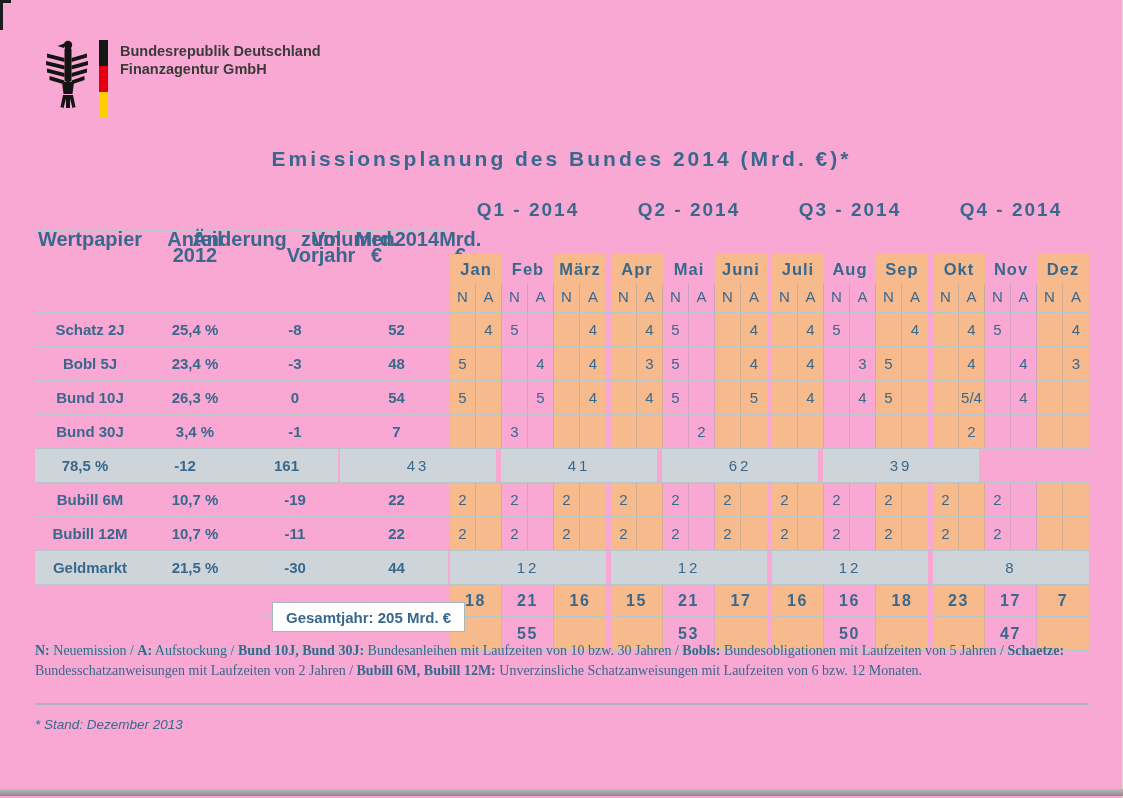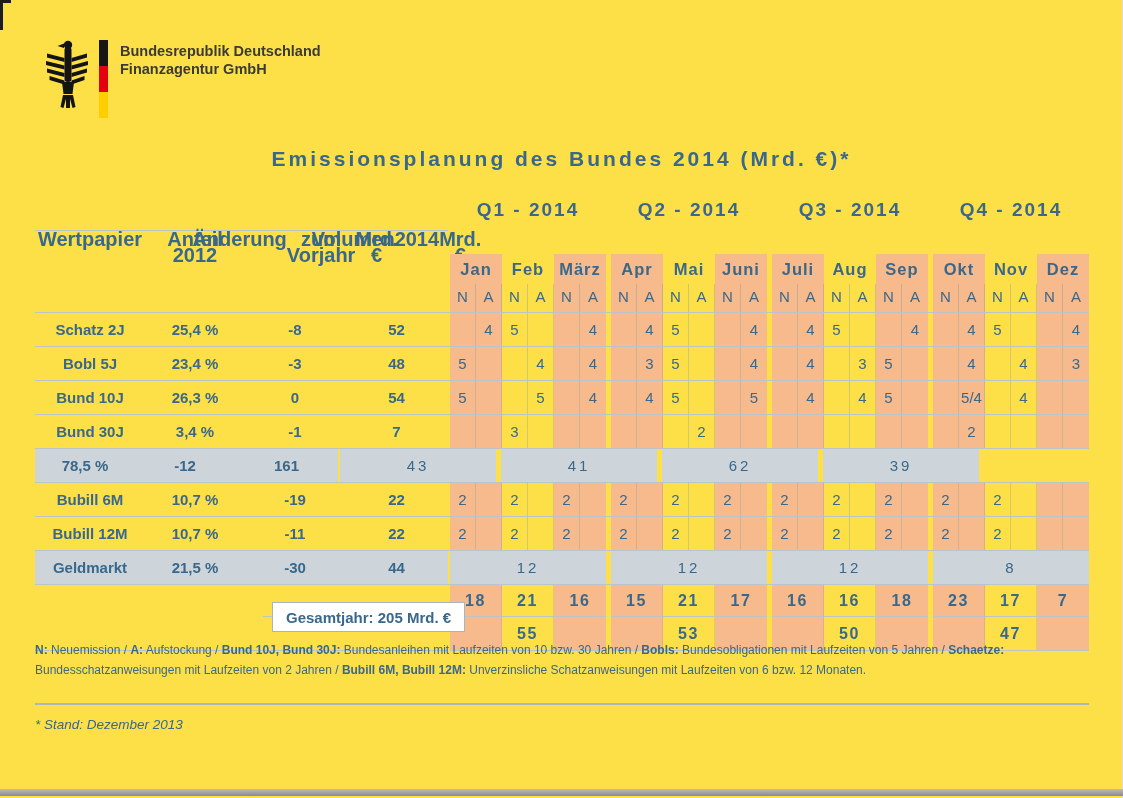--- a/index.html
+++ b/index.html
@@ -1,21 +1,21 @@
 <!DOCTYPE html>
 <html style="--blue: #39688C; --orange: #F6BA8C; --gray: #CDD5DA; --line: #B9C4CB; --fblack: #161615; --fred: #E3000F; --fgold: #FFCE00;"><head>
 <meta charset="utf-8">
 <style>
   :root{
     --blue:#39688C; --orange:#F6BA8C; --gray:#CDD5DA; --line:#B9C4CB;
     --fblack:#161615; --fred:#E3000F; --fgold:#FFCE00; --logotext:#3A3A39;
   }
   *{box-sizing:border-box; margin:0; padding:0;}
   body{background:#ffffff; font-family:"Liberation Sans", sans-serif;}
-  .page{position:relative; width:1123px; height:798px; background:#fde047; overflow:hidden;}
+  .page{position:relative; width:1123px; height:798px; background:#f9a8d4; overflow:hidden;}
 
   
   .corner-v{position:absolute; left:0; top:0; width:3px; height:30px; background:#1c1c1c;}
   .corner-h{position:absolute; left:0; top:0; width:11px; height:3px; background:#1c1c1c;}
   .right-edge{position:absolute; right:0; top:0; width:1px; height:798px; background:#dcdcdc;}
   .bottombar{position:absolute; left:0; top:789px; width:1123px; height:7px;
              background:linear-gradient(#bdbdbd,#8a8a8a);}
 
   
   .logo{position:absolute; left:45px; top:38px; display:flex; align-items:flex-start;}
@@ -70,22 +70,22 @@
   .lspacer.bline{border-bottom:1px solid var(--line);}
   .mtot{width:52px; display:flex; align-items:center; justify-content:center; font-size:16px;
         font-weight:bold; letter-spacing:1.5px; border-right:1px solid rgba(130,150,162,.25);
         border-bottom:1px solid var(--line);}
   .qgroup .mtot:last-child{border-right:none;}
   .connector{position:absolute; left:228px; top:31px; width:187px; height:1px; background:var(--line);}
   .gbox{position:absolute; left:237px; top:17px; height:30px; padding:0 13px; display:flex; align-items:center;
         background:#fff; border:1px solid #A9B5BC; font-size:15px; font-weight:bold; color:var(--blue); white-space:nowrap;}
 
   
-  .footnote{position:absolute; left:35px; top:641px; width:1052px; font-size:12px; line-height:19.5px;
-            color:var(--blue);}
+  .footnote{position:absolute; left:35px; top:641px; width:1052px; font-size:14px; line-height:19.5px;
+            color:var(--blue);font-family:Liberation Serif, serif;}
   .footnote b{font-weight:bold;}
   .divider{position:absolute; left:35px; top:703px; width:1054px; height:2px; background:#AAB7BF;}
   .stand{position:absolute; left:35px; top:717px; font-size:13.5px; font-style:italic; color:var(--blue);}
 </style>
 </head>
 <body>
 
 <div class="page">
 
   <div class="corner-v"></div>

